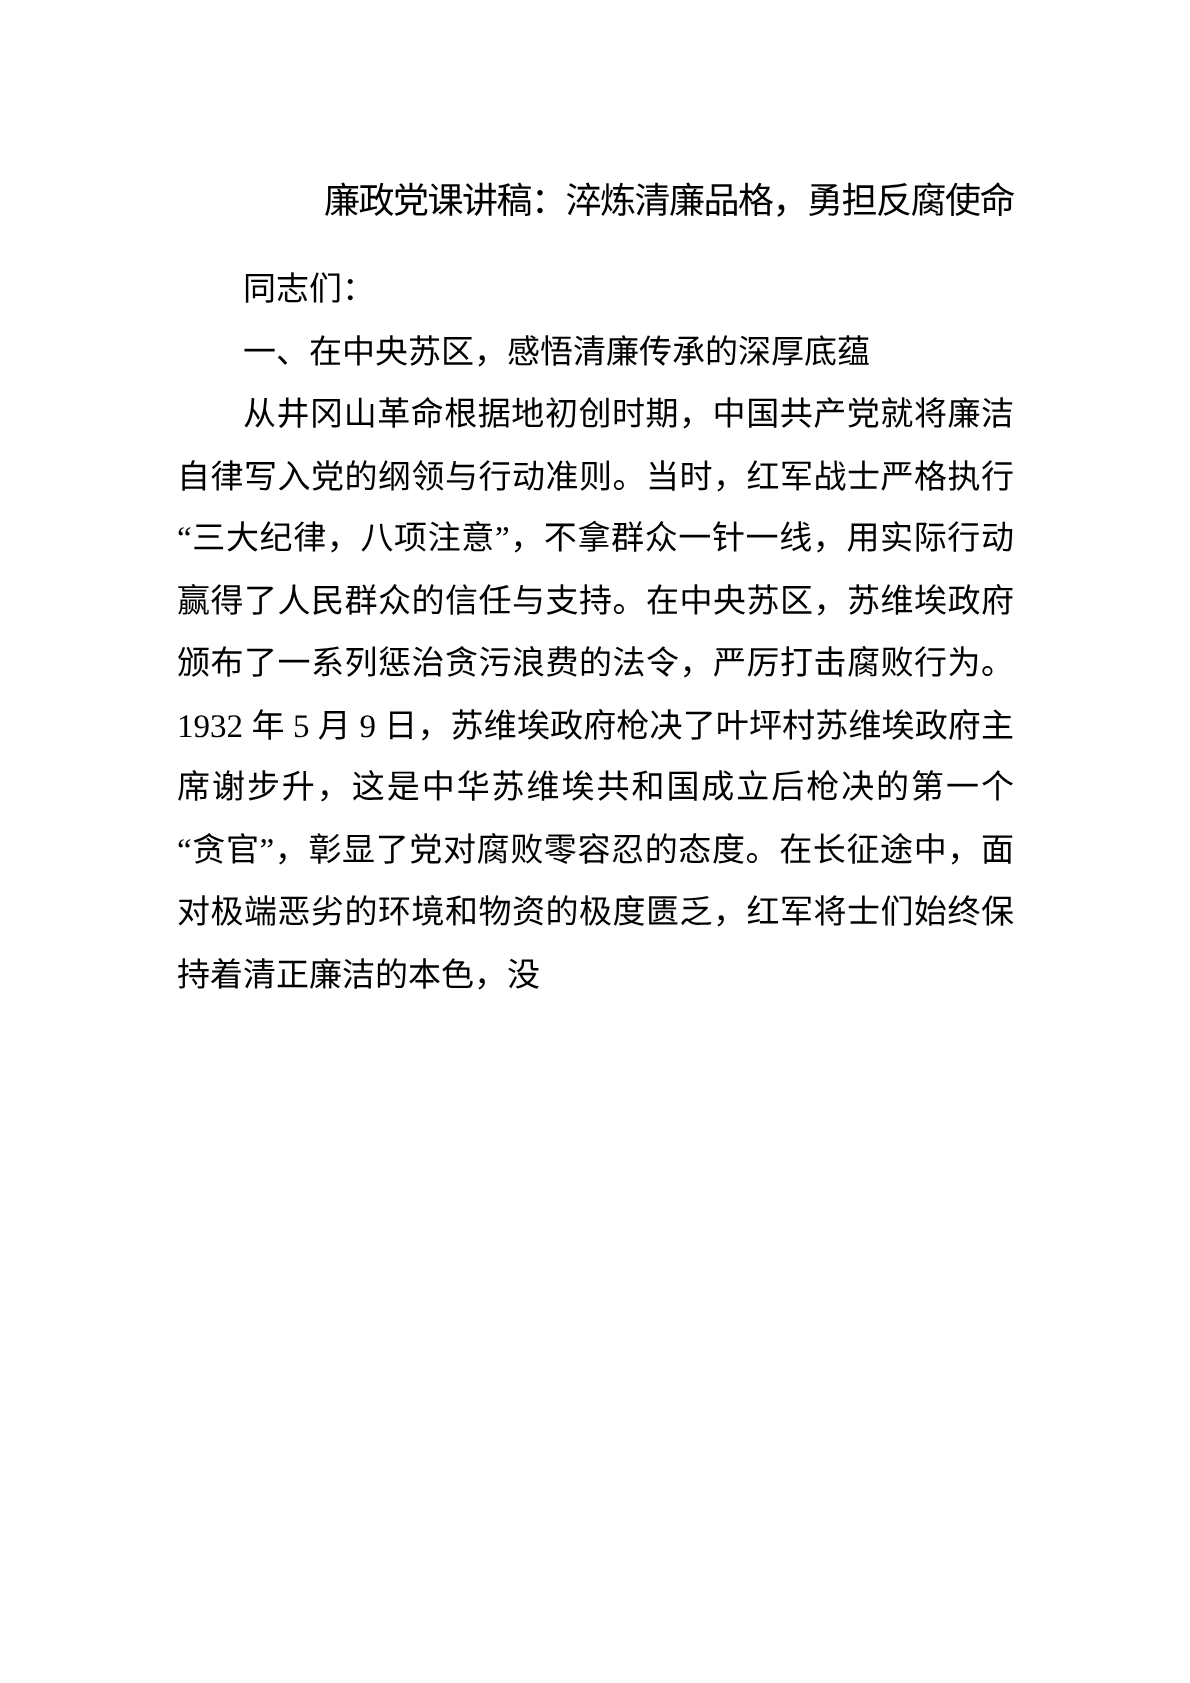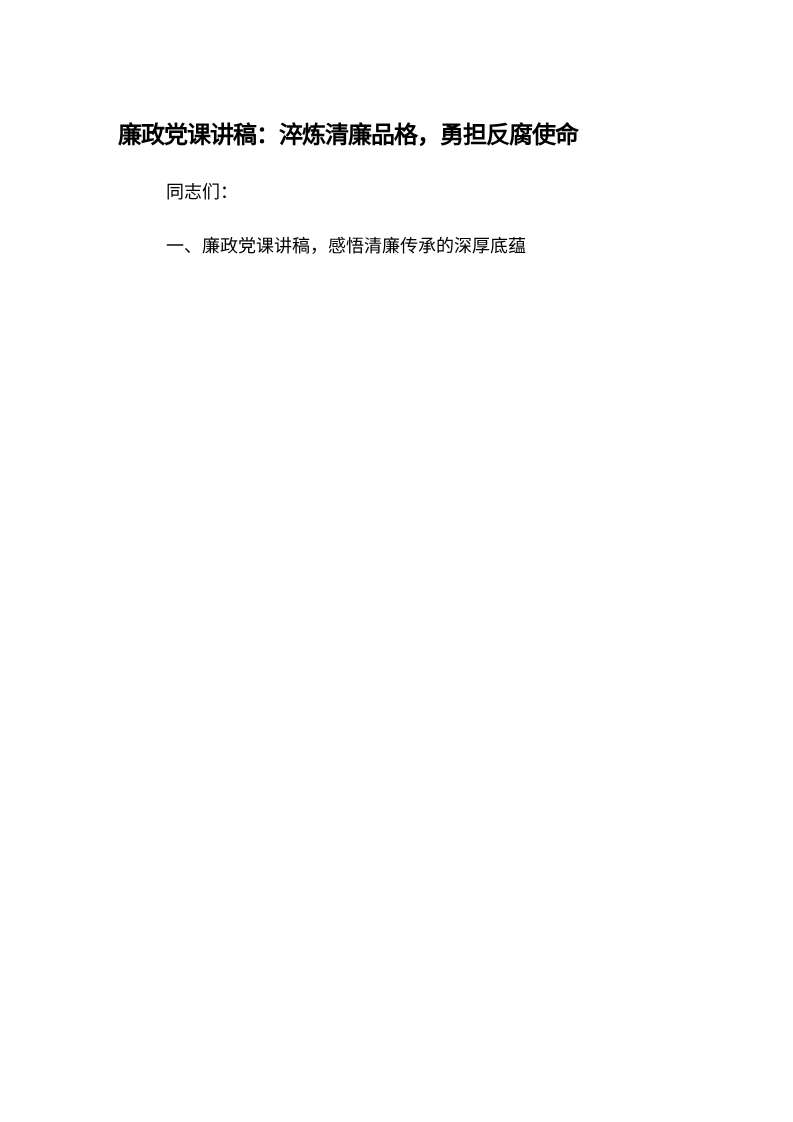--- a/index.html
+++ b/index.html
@@ -17,41 +17,42 @@
   .page {
     box-sizing: border-box;
     width: 793px;
     height: 1122px;
     background: #ffffff;
     padding: 112px 117px 0 118px;
   }
   .doc-title {
     margin: 0 0 14px 0;
     font-size: 24px;
-    font-weight: bold;
+    font-weight: normal;
     line-height: 46px;
-    text-align: left;
+    text-align: right;
     letter-spacing: -1px;
     white-space: nowrap;
   }
   .para {
-    margin: 12px;
-    font-size: 18px;
+    margin: 0;
+    font-size: 22px;
     line-height: 41.5px;
     text-align: justify;
     text-justify: inter-ideograph;
     text-indent: 2em;
     word-break: break-all;
   }
 </style>
 </head>
 <body>
 
 <div class="page">
   <h1 class="doc-title"><span>廉政党课讲稿：淬炼清廉品格，勇担反腐使命</span></h1>
 
   <p class="para">同志们：</p>
 
 
-  <p class="para">一、廉政党课讲稿，感悟清廉传承的深厚底蕴</p>
+  <p class="para">一、在中央苏区，感悟清廉传承的深厚底蕴</p>
 
 
+  <p class="para">从井冈山革命根据地初创时期，中国共产党就将廉洁自律写入党的纲领与行动准则。当时，红军战士严格执行“三大纪律，八项注意”，不拿群众一针一线，用实际行动赢得了人民群众的信任与支持。在中央苏区，苏维埃政府颁布了一系列惩治贪污浪费的法令，严厉打击腐败行为。1932 年 5 月 9 日，苏维埃政府枪决了叶坪村苏维埃政府主席谢步升，这是中华苏维埃共和国成立后枪决的第一个“贪官”，彰显了党对腐败零容忍的态度。在长征途中，面对极端恶劣的环境和物资的极度匮乏，红军将士们始终保持着清正廉洁的本色，没</p>
 </div>
 
 </body></html>

